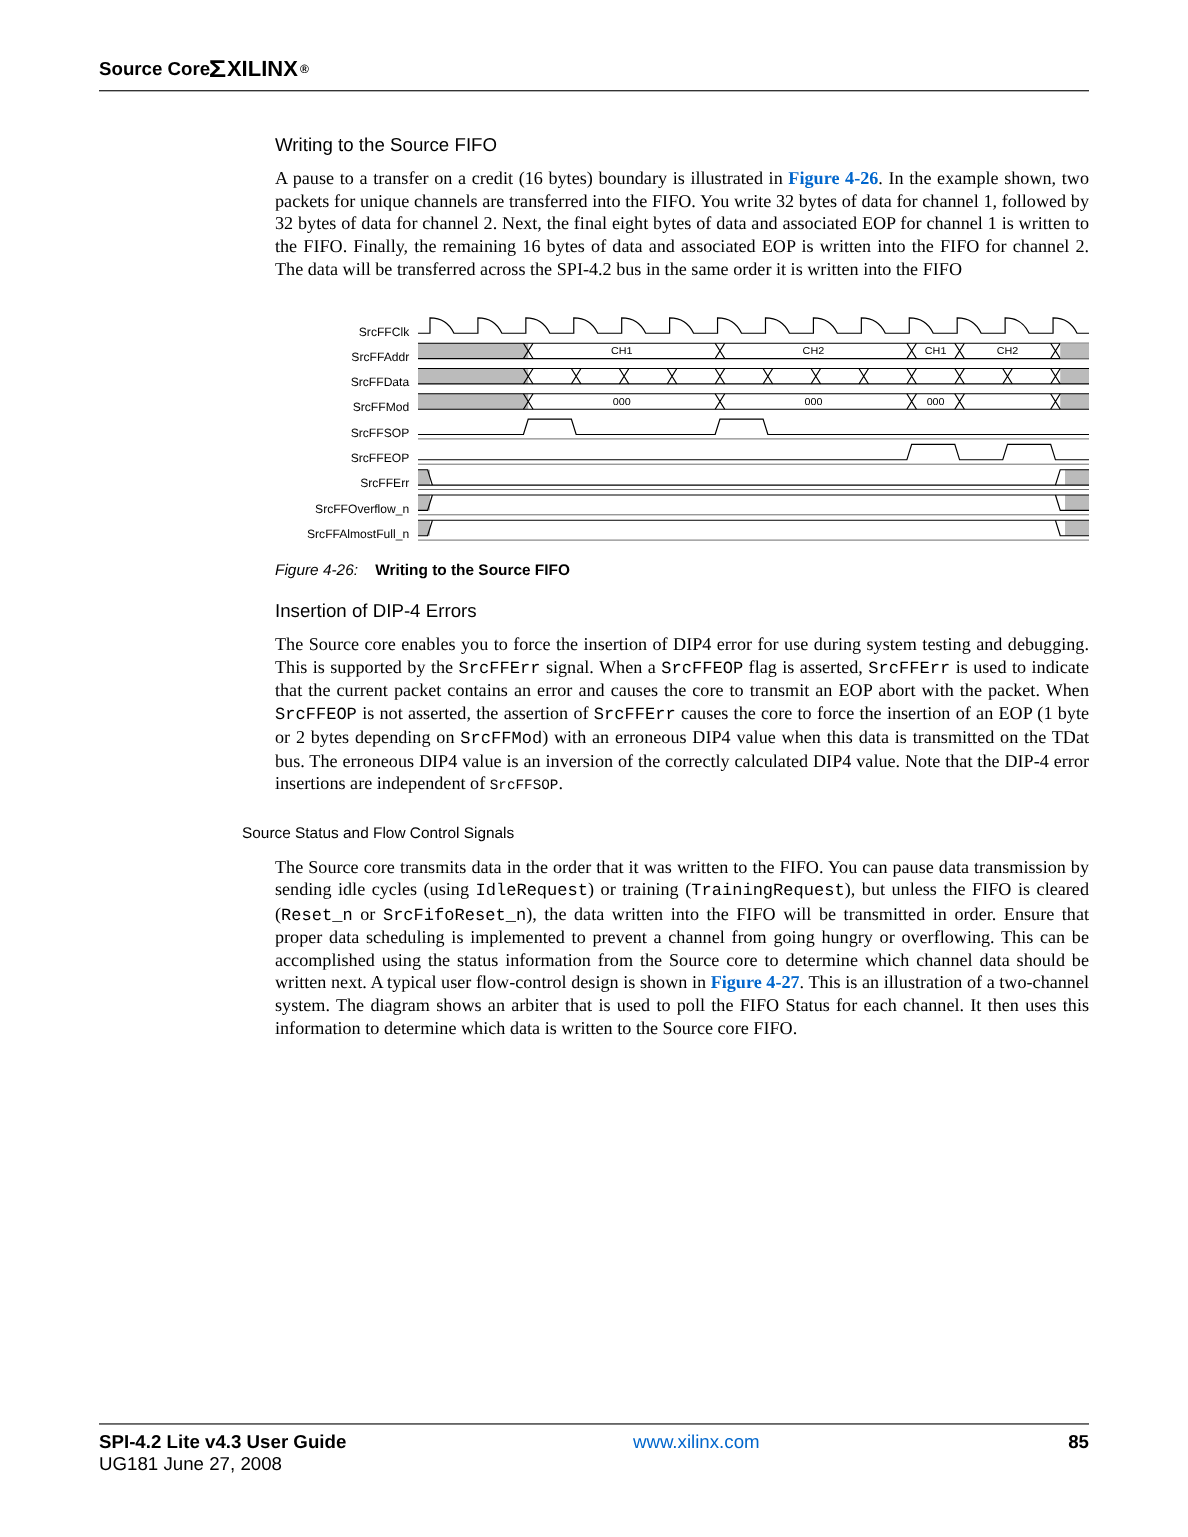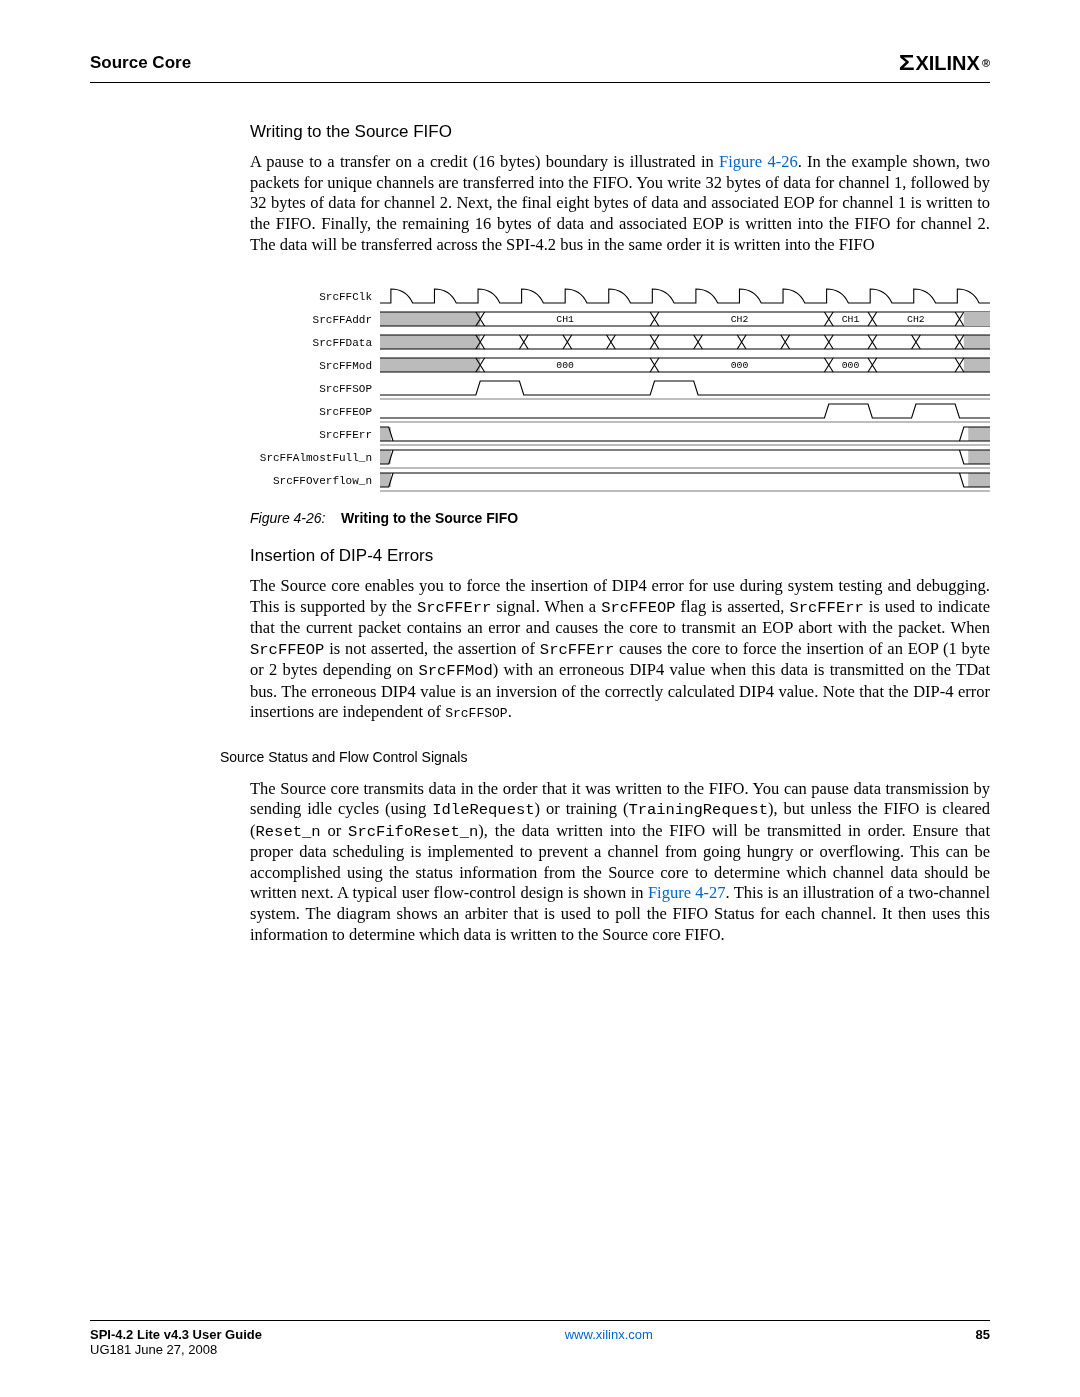--- a/index.html
+++ b/index.html
@@ -7,21 +7,20 @@
     width: 1080px;
     height: 1397px;
     background: #fff;
     font-family: Georgia, 'Times New Roman', serif;
     color: #000;
     position: relative;
     padding: 50px 90px 40px 90px;
   }
   .header {
     display: flex;
-    justify-content: space-between;
     align-items: center;
     border-bottom: 1px solid #000;
     padding-bottom: 6px;
     margin-bottom: 38px;
   }
   .header-title {
     font-family: Arial, Helvetica, sans-serif;
     font-weight: bold;
     font-size: 17px;
   }
@@ -57,34 +56,33 @@
     margin-top: 26px;
     margin-bottom: 14px;
     margin-left: -30px;
   }
   .para {
     font-size: 16.5px;
     line-height: 1.25;
     text-align: justify;
     margin-bottom: 14px;
   }
-  .para .link { color: #0066cc; }
+  .para .link { color: #0066cc; font-weight: bold; }
   .para .mono { font-family: 'Courier New', monospace; font-size: 15.5px; }
   .figure-wrap {
     margin: 30px 0 20px 0;
   }
   .timing {
     font-family: Arial, Helvetica, sans-serif;
     font-size: 11px;
   }
   .timing-row {
     display: flex;
-    align-items: center;
+    align-items: flex-end;
     height: 23px;
-    font-family: Liberation Mono, monospace;
   }
   .timing-label {
     width: 130px;
     text-align: right;
     padding-right: 8px;
     font-size: 11px;
   }
   .timing-svg {
     flex: 1;
     height: 100%;
@@ -92,30 +90,30 @@
   .fig-caption {
     text-align: left;
     font-family: Arial, Helvetica, sans-serif;
     font-size: 14px;
     margin-top: 18px;
   }
   .fig-caption .it { font-style: italic; }
   .fig-caption .b { font-weight: bold; }
   .footer {
     position: absolute;
-    bottom: 40px;
+    bottom: 56px;
     left: 90px;
     right: 90px;
     border-top: 1px solid #000;
     padding-top: 6px;
     display: flex;
     justify-content: space-between;
     align-items: flex-start;
     font-family: Arial, Helvetica, sans-serif;
-    font-size: 13px;
+    font-size: 17px;
   }
   .footer-left .b { font-weight: bold; }
   .footer-center { color: #0066cc; }
   .footer-right { font-weight: bold; margin-left: 20px; }
 </style>
 </head>
 <body>
 
 <div class="header">
   <div class="header-title">Source Core</div>
@@ -223,32 +221,32 @@
         <svg class="timing-svg" viewBox="0 0 560 23" preserveAspectRatio="none">
           <rect x="0" y="4" width="10" height="14" fill="#bbb"></rect>
           <rect x="540" y="4" width="20" height="14" fill="#bbb"></rect>
           <path d="M0 18 L560 18" fill="none" stroke="#000" stroke-width="1"></path>
           <path d="M0 4 L8 4 L12 18 M532 18 L536 4 L560 4" fill="none" stroke="#000" stroke-width="1"></path>
           <line x1="0" y1="22" x2="560" y2="22" stroke="#000" stroke-width="0.5"></line>
         </svg>
       </div>
 
       <div class="timing-row">
-        <div class="timing-label">SrcFFAlmostFull_n</div>
+        <div class="timing-label">SrcFFOverflow_n</div>
         <svg class="timing-svg" viewBox="0 0 560 23" preserveAspectRatio="none">
           <rect x="0" y="4" width="10" height="14" fill="#bbb"></rect>
           <rect x="540" y="4" width="20" height="14" fill="#bbb"></rect>
           <path d="M0 4 L560 4" fill="none" stroke="#000" stroke-width="1"></path>
           <path d="M0 18 L8 18 L12 4 M532 4 L536 18 L560 18" fill="none" stroke="#000" stroke-width="1"></path>
           <line x1="0" y1="22" x2="560" y2="22" stroke="#000" stroke-width="0.5"></line>
         </svg>
       </div>
 
       <div class="timing-row">
-        <div class="timing-label">SrcFFOverflow_n</div>
+        <div class="timing-label">SrcFFAlmostFull_n</div>
         <svg class="timing-svg" viewBox="0 0 560 23" preserveAspectRatio="none">
           <rect x="0" y="4" width="10" height="14" fill="#bbb"></rect>
           <rect x="540" y="4" width="20" height="14" fill="#bbb"></rect>
           <path d="M0 4 L560 4" fill="none" stroke="#000" stroke-width="1"></path>
           <path d="M0 18 L8 18 L12 4 M532 4 L536 18 L560 18" fill="none" stroke="#000" stroke-width="1"></path>
           <line x1="0" y1="22" x2="560" y2="22" stroke="#000" stroke-width="0.5"></line>
         </svg>
       </div>
 
     </div>

